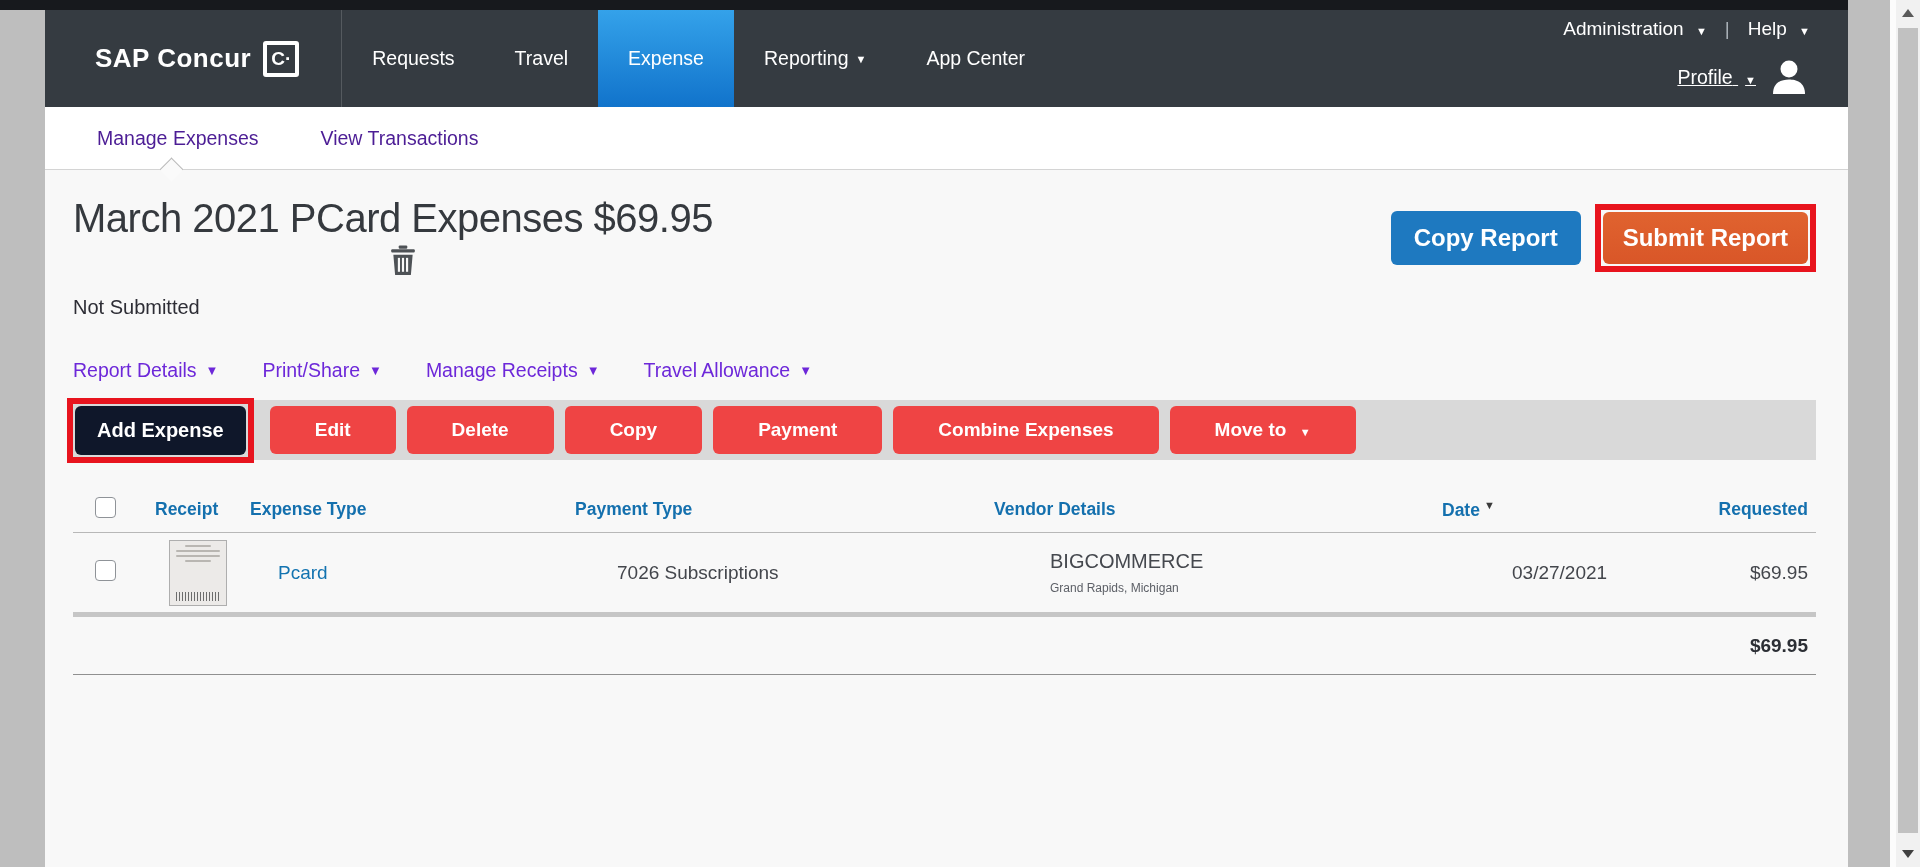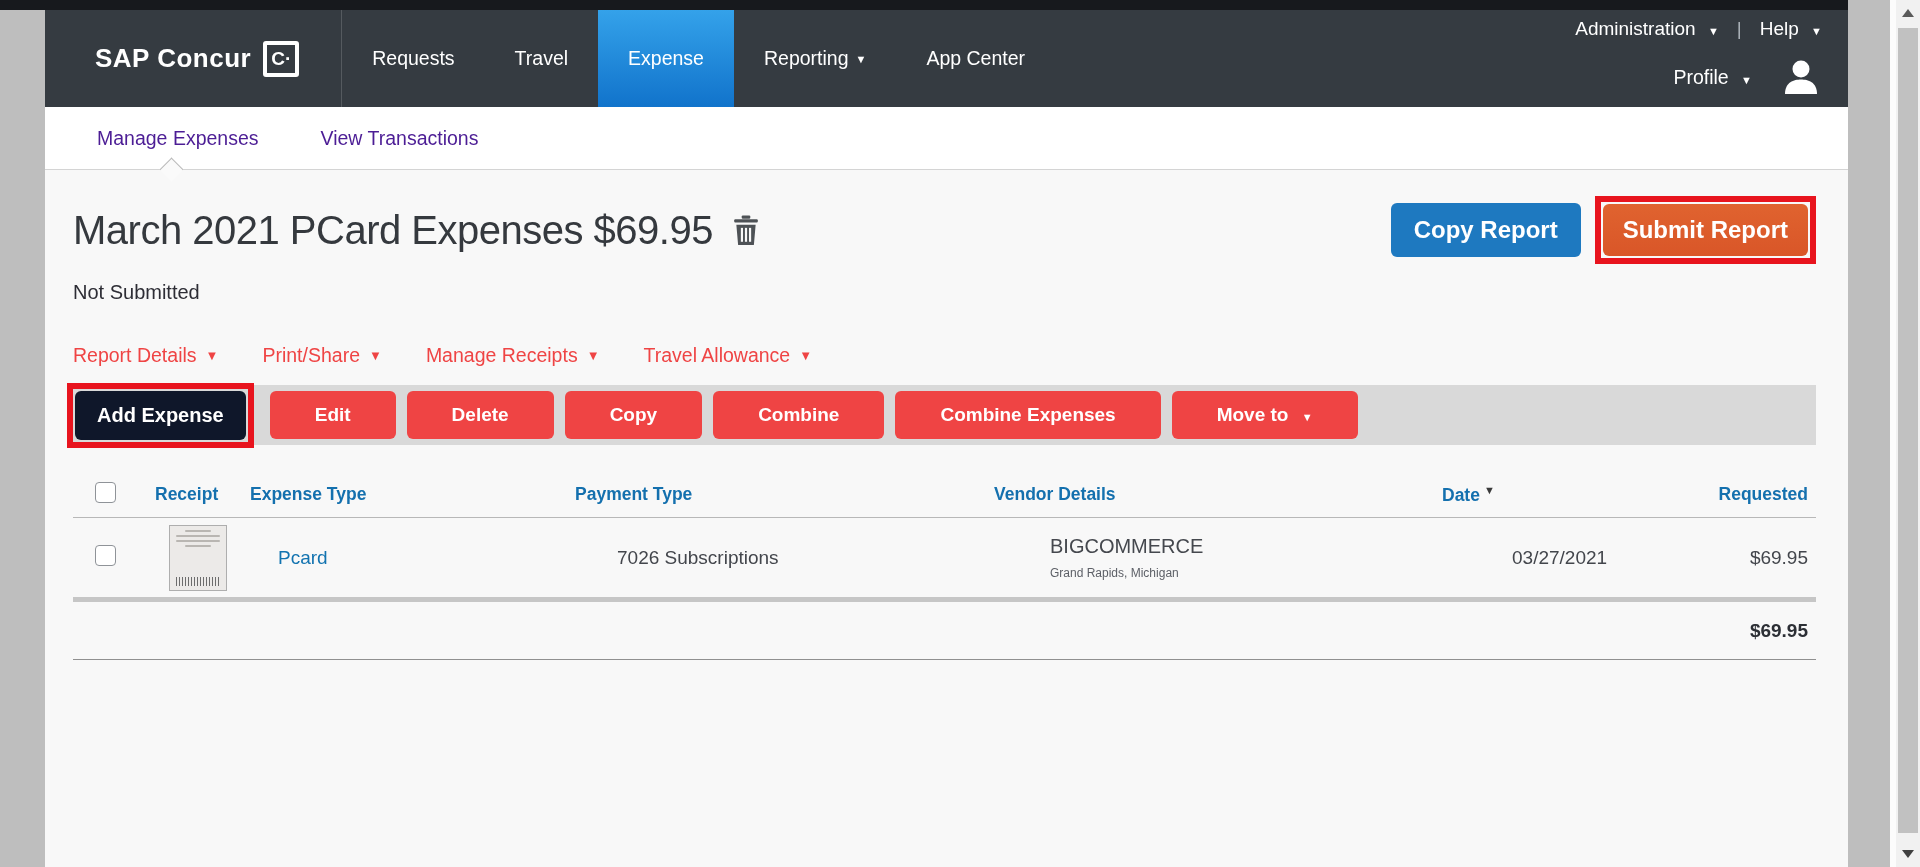--- a/index.html
+++ b/index.html
@@ -21,46 +21,46 @@
   .app { position:absolute; left:45px; top:10px; width:1803px; height:857px; background:#f8f8f8; }
 
   
   .navbar { height:97px; background:#353b41; display:flex; align-items:stretch; position:relative; }
   .brand { display:flex; align-items:center; padding:0 42px 0 50px; border-right:1px solid rgba(255,255,255,0.16); }
   .brand-text { color:#fff; font-size:26px; font-weight:bold; letter-spacing:0.5px; }
   .brand-box { margin-left:12px; width:36px; height:36px; border:4px solid #fff; border-radius:3px; color:#fff; font-size:19px; font-weight:bold; display:flex; align-items:center; justify-content:center; }
   .nav-item { display:flex; align-items:center; padding:0 30px; color:#fff; font-size:19.5px; cursor:pointer; }
   .nav-item.active { background:linear-gradient(180deg,#34a2ea 0%,#1173cb 100%); }
   .caret { font-size:11px; margin-left:7px; }
-  .nav-right { position:absolute; right:26px; top:8px; text-align:left; color:#fff; }
+  .nav-right { position:absolute; right:38px; top:8px; text-align:left; color:#fff; }
   .nav-right .row1 { font-size:19px; display:flex; align-items:center; gap:18px; justify-content:flex-end; }
   .nav-right .row1 .pipe { color:#aab1b8; }
-  .nav-right .row2 { margin-top:16px; font-size:19.5px; display:flex; align-items:center; justify-content:flex-end; gap:28px; }
+  .nav-right .row2 { margin-top:16px; font-size:19.5px; display:flex; align-items:center; justify-content:flex-end; gap:12px;text-decoration:underline; }
   .avatar { width:42px; height:42px; display:inline-block; }
 
   
   .subnav { height:63px; background:#fff; border-bottom:1px solid #d4d4d4; display:flex; align-items:center; padding-left:52px; gap:62px; position:relative; }
   .subnav-item { font-size:19.5px; color:#4c1d95; cursor:pointer; }
   .notch { position:absolute; left:118px; bottom:-9px; width:17px; height:17px; background:#fafafa; border-top:1px solid #b9b9b9; border-left:1px solid #b9b9b9; transform:rotate(45deg); }
 
   
   .content { padding:26px 32px 0 28px; }
   .title-row { display:flex; align-items:center; justify-content:space-between; }
-  .title-left { display:flex; align-items:center; }
+  .title-left { display:flex; align-items:center;flex-direction:column; }
   .page-title { font-size:40px; font-weight:300; color:#35393e; letter-spacing:-0.5px; }
   .trash { margin-left:20px; margin-top:4px; cursor:pointer; }
   .title-actions { display:flex; align-items:center; }
   .btn { border:none; border-radius:6px; font-weight:bold; font-size:24px; color:#fff; cursor:pointer; font-family:inherit; }
   .btn-copy { background:#1e79c0; padding:13px 23px; }
   .hl-box { border:6px solid #e8141e; padding:2px; margin-left:14px; }
   .btn-submit { background:linear-gradient(180deg,#e0632f,#d95628); padding:12px 20px; }
   .status { margin-top:17px; font-size:20px; color:#2d2d35; }
 
   .menus { margin-top:40px; display:flex; gap:44px; }
-  .menu-link { color:#ef4444; font-size:19.5px; cursor:pointer; display:flex; align-items:center; }
+  .menu-link { color:#6d28d9; font-size:19.5px; cursor:pointer; display:flex; align-items:center; }
   .menu-link .caret { font-size:13px; margin-left:9px; }
 
   
   .toolbar { margin-top:18px; height:60px; background:#d9d9d9; display:flex; align-items:center; }
   .hl-box-add { border:6px solid #e8141e; padding:2px; margin:-9px 16px -9px -6px; background:transparent; }
   .btn-add { background:#0f172a; padding:13px 22px; font-size:20px; }
   .btn-gray { background:#ef4444; color:#fff; padding:13px 45px; font-size:19px; margin-right:11px; border-radius:6px; border:none; font-weight:bold; font-family:inherit; }
   .btn-gray .caret { font-size:11px; margin-left:8px; }
 
   
@@ -194,21 +194,21 @@
       </span>
     </div>
 
     <div class="toolbar">
       <span class="hl-box-add">
         <button class="btn btn-add">Add Expense</button>
       </span>
       <button class="btn-gray" disabled="">Edit</button>
       <button class="btn-gray" disabled="">Delete</button>
       <button class="btn-gray" disabled="">Copy</button>
-      <button class="btn-gray" disabled="">Combine</button>
+      <button class="btn-gray" disabled="">Payment</button>
       <button class="btn-gray" disabled="">Combine Expenses</button>
       <button class="btn-gray" disabled="">
         <span>Move to</span>
         <span class="caret">▼</span>
       </button>
     </div>
 
     <div class="etable">
       <div class="tgrid thead">
         <div class="th first"><span class="checkbox" style="display:inline-block"></span></div>

